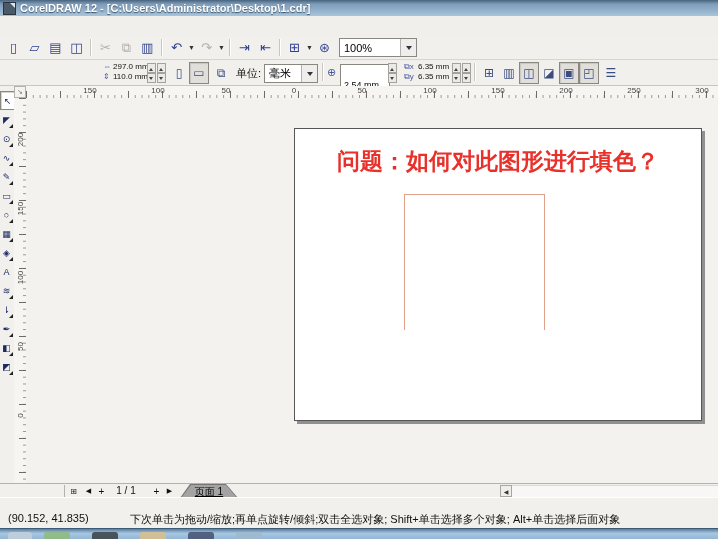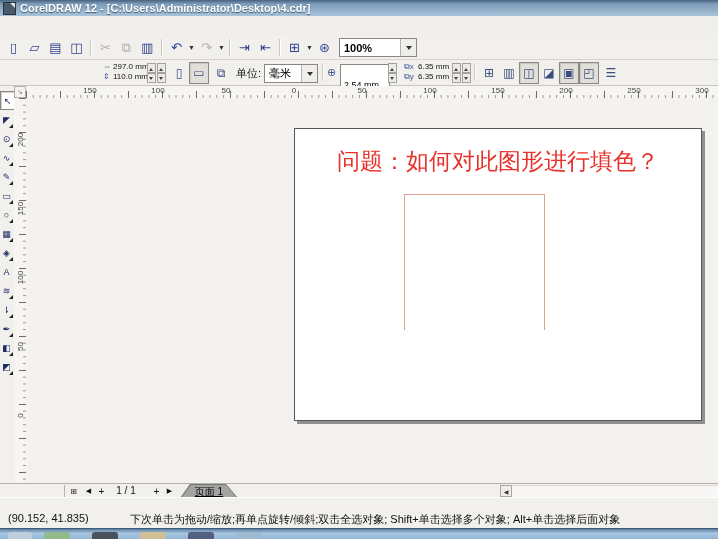--- a/index.html
+++ b/index.html
@@ -22,21 +22,21 @@
   #toolbar{position:absolute;left:0;top:36px;width:718px;height:23px;background:#f2f0ed;border-bottom:1px solid #d8d5d0;display:flex;align-items:center;}
   .tbtn{width:17px;height:18px;margin:0 1px;display:flex;align-items:center;justify-content:center;
         font-size:13px;color:#2d3f8e;border:1px solid transparent;}
   .tbtn.disabled{color:#b3b1ad;}
   .drop{width:9px;height:18px;display:flex;align-items:center;justify-content:center;font-size:7px;color:#333;}
   .vsep{width:1px;height:17px;background:#c9c6c1;margin:0 3px;border-right:1px solid #fff;}
   .combo{height:17px;background:#fff;border:1px solid #898higher;border:1px solid #8a877f;display:flex;align-items:center;position:relative;font-size:11px;}
   .combo .val{flex:1;padding:0 4px;white-space:nowrap;overflow:hidden;}
   .combo .arrowbox{width:15px;height:100%;background:#f0eeec;border-left:1px solid #b5b2ad;display:flex;align-items:center;justify-content:center;}
   .combo .arrowbox:after{content:"";border:3px solid transparent;border-top:4px solid #333;margin-top:3px;}
-  #zoomcombo{width:76px;margin-left:4px;font-weight:bold;}
+  #zoomcombo{width:76px;margin-left:4px;}
   
   #propbar{position:absolute;left:0;top:60px;width:718px;height:25px;background:#f2f0ed;border-bottom:1px solid #c9c6c1;}
   #papertype{position:absolute;left:3px;top:3px;width:96px;}
   .sizeblock{position:absolute;left:103px;top:2px;font-size:8px;color:#111;line-height:10px;}
   .sizeblock .row{display:flex;align-items:center;height:10px;}
   .sizeblock .pic{color:#46589e;font-size:8px;width:10px;}
   .spin{position:absolute;width:9px;height:18px;top:3px;}
   .spin i{display:block;width:7px;height:8px;border:1px solid #a5a29d;background:#eceae7;position:relative;}
   .spin i:after{content:"";position:absolute;left:1px;}
   .spin .u:after{top:2px;border:2px solid transparent;border-bottom:3px solid #444;}
@@ -61,21 +61,21 @@
     background-size:34px 7px,6.8px 3px;background-position:left bottom,left bottom;background-repeat:repeat-x;}
   .hlabel{position:absolute;top:0;width:18px;margin-left:-9px;text-align:center;font-size:8px;color:#444;}
   #vruler{position:absolute;left:14px;top:98px;width:12px;height:385px;background:#f6f5f2;border-right:1px solid #a9a6a1;
     background-image:linear-gradient(180deg,#6e6b66 1px,transparent 1px),linear-gradient(180deg,#9a978f 1px,transparent 1px);
     background-size:7px 34px,3px 6.8px;background-position:right top,right top;background-repeat:repeat-y;}
   .vlabel{position:absolute;left:-4px;width:20px;text-align:center;font-size:8px;color:#444;transform:rotate(-90deg);}
   
   #canvas{position:absolute;left:26px;top:98px;width:692px;height:385px;background:#f3f2ef;}
   #page{position:absolute;left:268px;top:30px;width:406px;height:291px;background:#fff;border:1px solid #565656;box-shadow:3px 3px 0 0 #909090;}
   #heading{position:absolute;left:0;top:17px;width:100%;text-align:center;box-sizing:border-box;
-    font-size:23px;font-weight:normal;color:#e8312b;letter-spacing:0px;white-space:nowrap;}
+    font-size:23px;font-weight:bold;color:#e8312b;letter-spacing:0px;white-space:nowrap;}
   #openrect{position:absolute;left:109px;top:65px;width:139px;height:135px;
     border-top:1px solid #dfa18a;border-left:1px solid #dfa18a;border-right:1px solid #dfa18a;}
   
   #navrow{position:absolute;left:0;top:483px;width:718px;height:14px;background:#f2f0ed;border-top:1px solid #b5b2ad;}
   .navsep{position:absolute;top:1px;width:1px;height:12px;background:#b5b2ad;}
   .navbtn{position:absolute;top:1px;width:13px;height:12px;font-size:7px;color:#111;display:flex;align-items:center;justify-content:center;}
   #pagecounter{position:absolute;left:104px;top:1px;width:44px;text-align:center;font-size:10px;color:#111;}
   #pagetab{position:absolute;left:180px;top:0px;width:58px;height:14px;clip-path:polygon(10px 0,46px 0,58px 14px,0 14px);background:#777471;}
   #pagetab .inner{position:absolute;left:1px;top:1px;width:56px;height:13px;clip-path:polygon(10px 0,45px 0,56px 13px,0 13px);background:#a3a3a3;
     display:flex;align-items:center;justify-content:center;font-size:10px;}
@@ -92,21 +92,21 @@
     background:linear-gradient(180deg,#5a7da0 0,#a8c6e0 40%,#8fb4d4 100%);border-top:1px solid #3c5a75;}
   .tbicon{position:absolute;top:3px;height:8px;border-radius:3px 3px 0 0;opacity:.85;}
 </style>
 </head>
 <body>
 
 <div id="app">
 
   <div id="titlebar">
     <div id="appicon"></div>
-    <div id="title">CorelDRAW 12 - [C:\Users\Administrator\Desktop\4.cdr]</div>
+    <div id="title">CorelDRAW 12 - [C:\Users\Administrator\Desktop\1.cdr]</div>
   </div>
 
 
   <div id="toolbar">
     <div style="width:3px"></div>
     <div class="tbtn">▯</div>
     <div class="tbtn">▱</div>
     <div class="tbtn">▤</div>
     <div class="tbtn">◫</div>
     <div class="vsep"></div>

